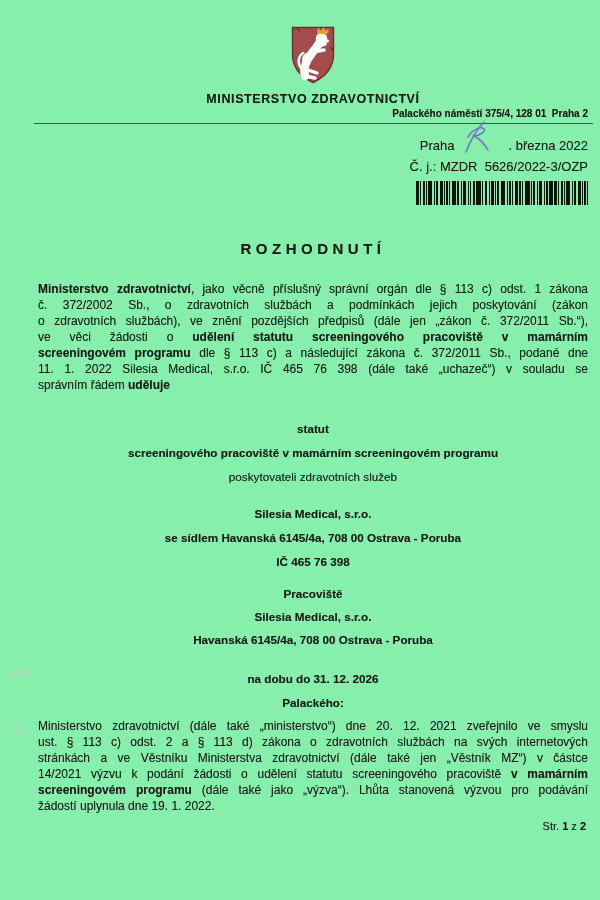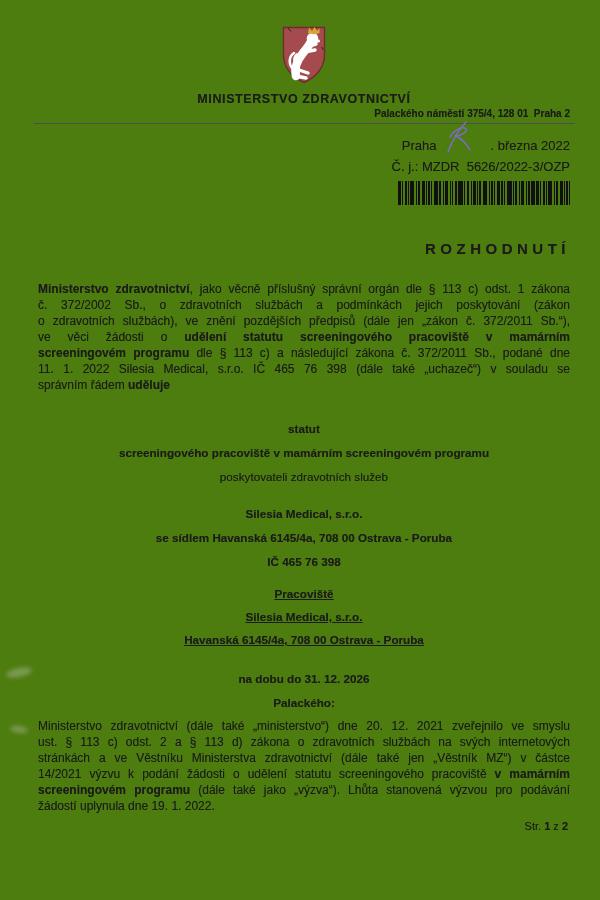--- a/index.html
+++ b/index.html
@@ -1,48 +1,48 @@
 <!DOCTYPE html>
 <html lang="cs"><head>
 <meta charset="utf-8">
 <style>
   html,body{margin:0;padding:0;background:#ffffff;}
   .page{
     position:relative;
     width:600px;height:900px;
     box-sizing:border-box;
-    padding:26px 30px 0 38px;
-    background:#4d7c0f;
+    padding:26px 12px 0 38px;
+    background:#86efac;
     font-family:"Liberation Sans", sans-serif;
     color:#1b1b1b;
     overflow:hidden;
     text-shadow:0 0 .4px rgba(0,0,0,.35);
   }
   .emblem{display:block;margin:0 auto;}
   .ministry{margin-top:8px;text-align:center;font-size:12.5px;font-weight:700;letter-spacing:.6px;}
   .address{margin-top:2px;text-align:right;font-size:10px;font-weight:700;white-space:pre;}
   .headrule{margin:4px -5px 0 -4px;border:0;border-top:1.6px solid #4f4f4f;height:0;}
   .meta{margin-top:13px;text-align:right;font-size:13px;}
   .meta-line1{height:17px;line-height:17px;}
   .mark-slot{display:inline-block;width:54px;height:10px;position:relative;vertical-align:baseline;}
   .mark-slot svg{position:absolute;left:6px;top:-22px;overflow:visible;}
   .refline{margin-top:5px;white-space:pre;line-height:16px;}
   .barcode-wrap{margin-top:6px;text-align:right;}
   .barcode-text{margin-top:1px;text-align:right;font-size:10.6px;letter-spacing:.4px;padding-right:2px;}
-  .doc-title{margin-top:31px;text-align:right;font-size:15px;font-weight:700;letter-spacing:4.5px;}
+  .doc-title{margin-top:31px;text-align:center;font-size:15px;font-weight:700;letter-spacing:4.5px;}
   .para{font-size:12px;}
   .para .jline{text-align:justify;text-align-last:justify;line-height:16px;}
   .para .jline.last{text-align-last:left;}
   .p1{margin-top:24px;}
   .p2{margin-top:8px;}
   .cline{text-align:center;font-size:11.7px;line-height:15px;}
   .b{font-weight:700;}
   .grp-statut{margin-top:28px;}
   .grp-provider{margin-top:22px;}
-  .grp-workplace{margin-top:17px;text-decoration:underline;}
+  .grp-workplace{margin-top:17px;}
   .cline + .cline{margin-top:9px;}
   .grp-workplace .cline + .cline{margin-top:8px;}
   .validity{margin-top:24px;}
   .odu{margin-top:36px;}
   .footer{margin-top:6px;text-align:right;font-size:11px;padding-right:2px;}
   .smudge{position:absolute;background:#cfcfcf;opacity:.35;filter:blur(2px);border-radius:50%;}
   .smudge.s1{left:6px;top:668px;width:26px;height:9px;transform:rotate(-12deg);}
   .smudge.s2{left:10px;top:726px;width:18px;height:7px;transform:rotate(8deg);}
 </style>
 </head>

